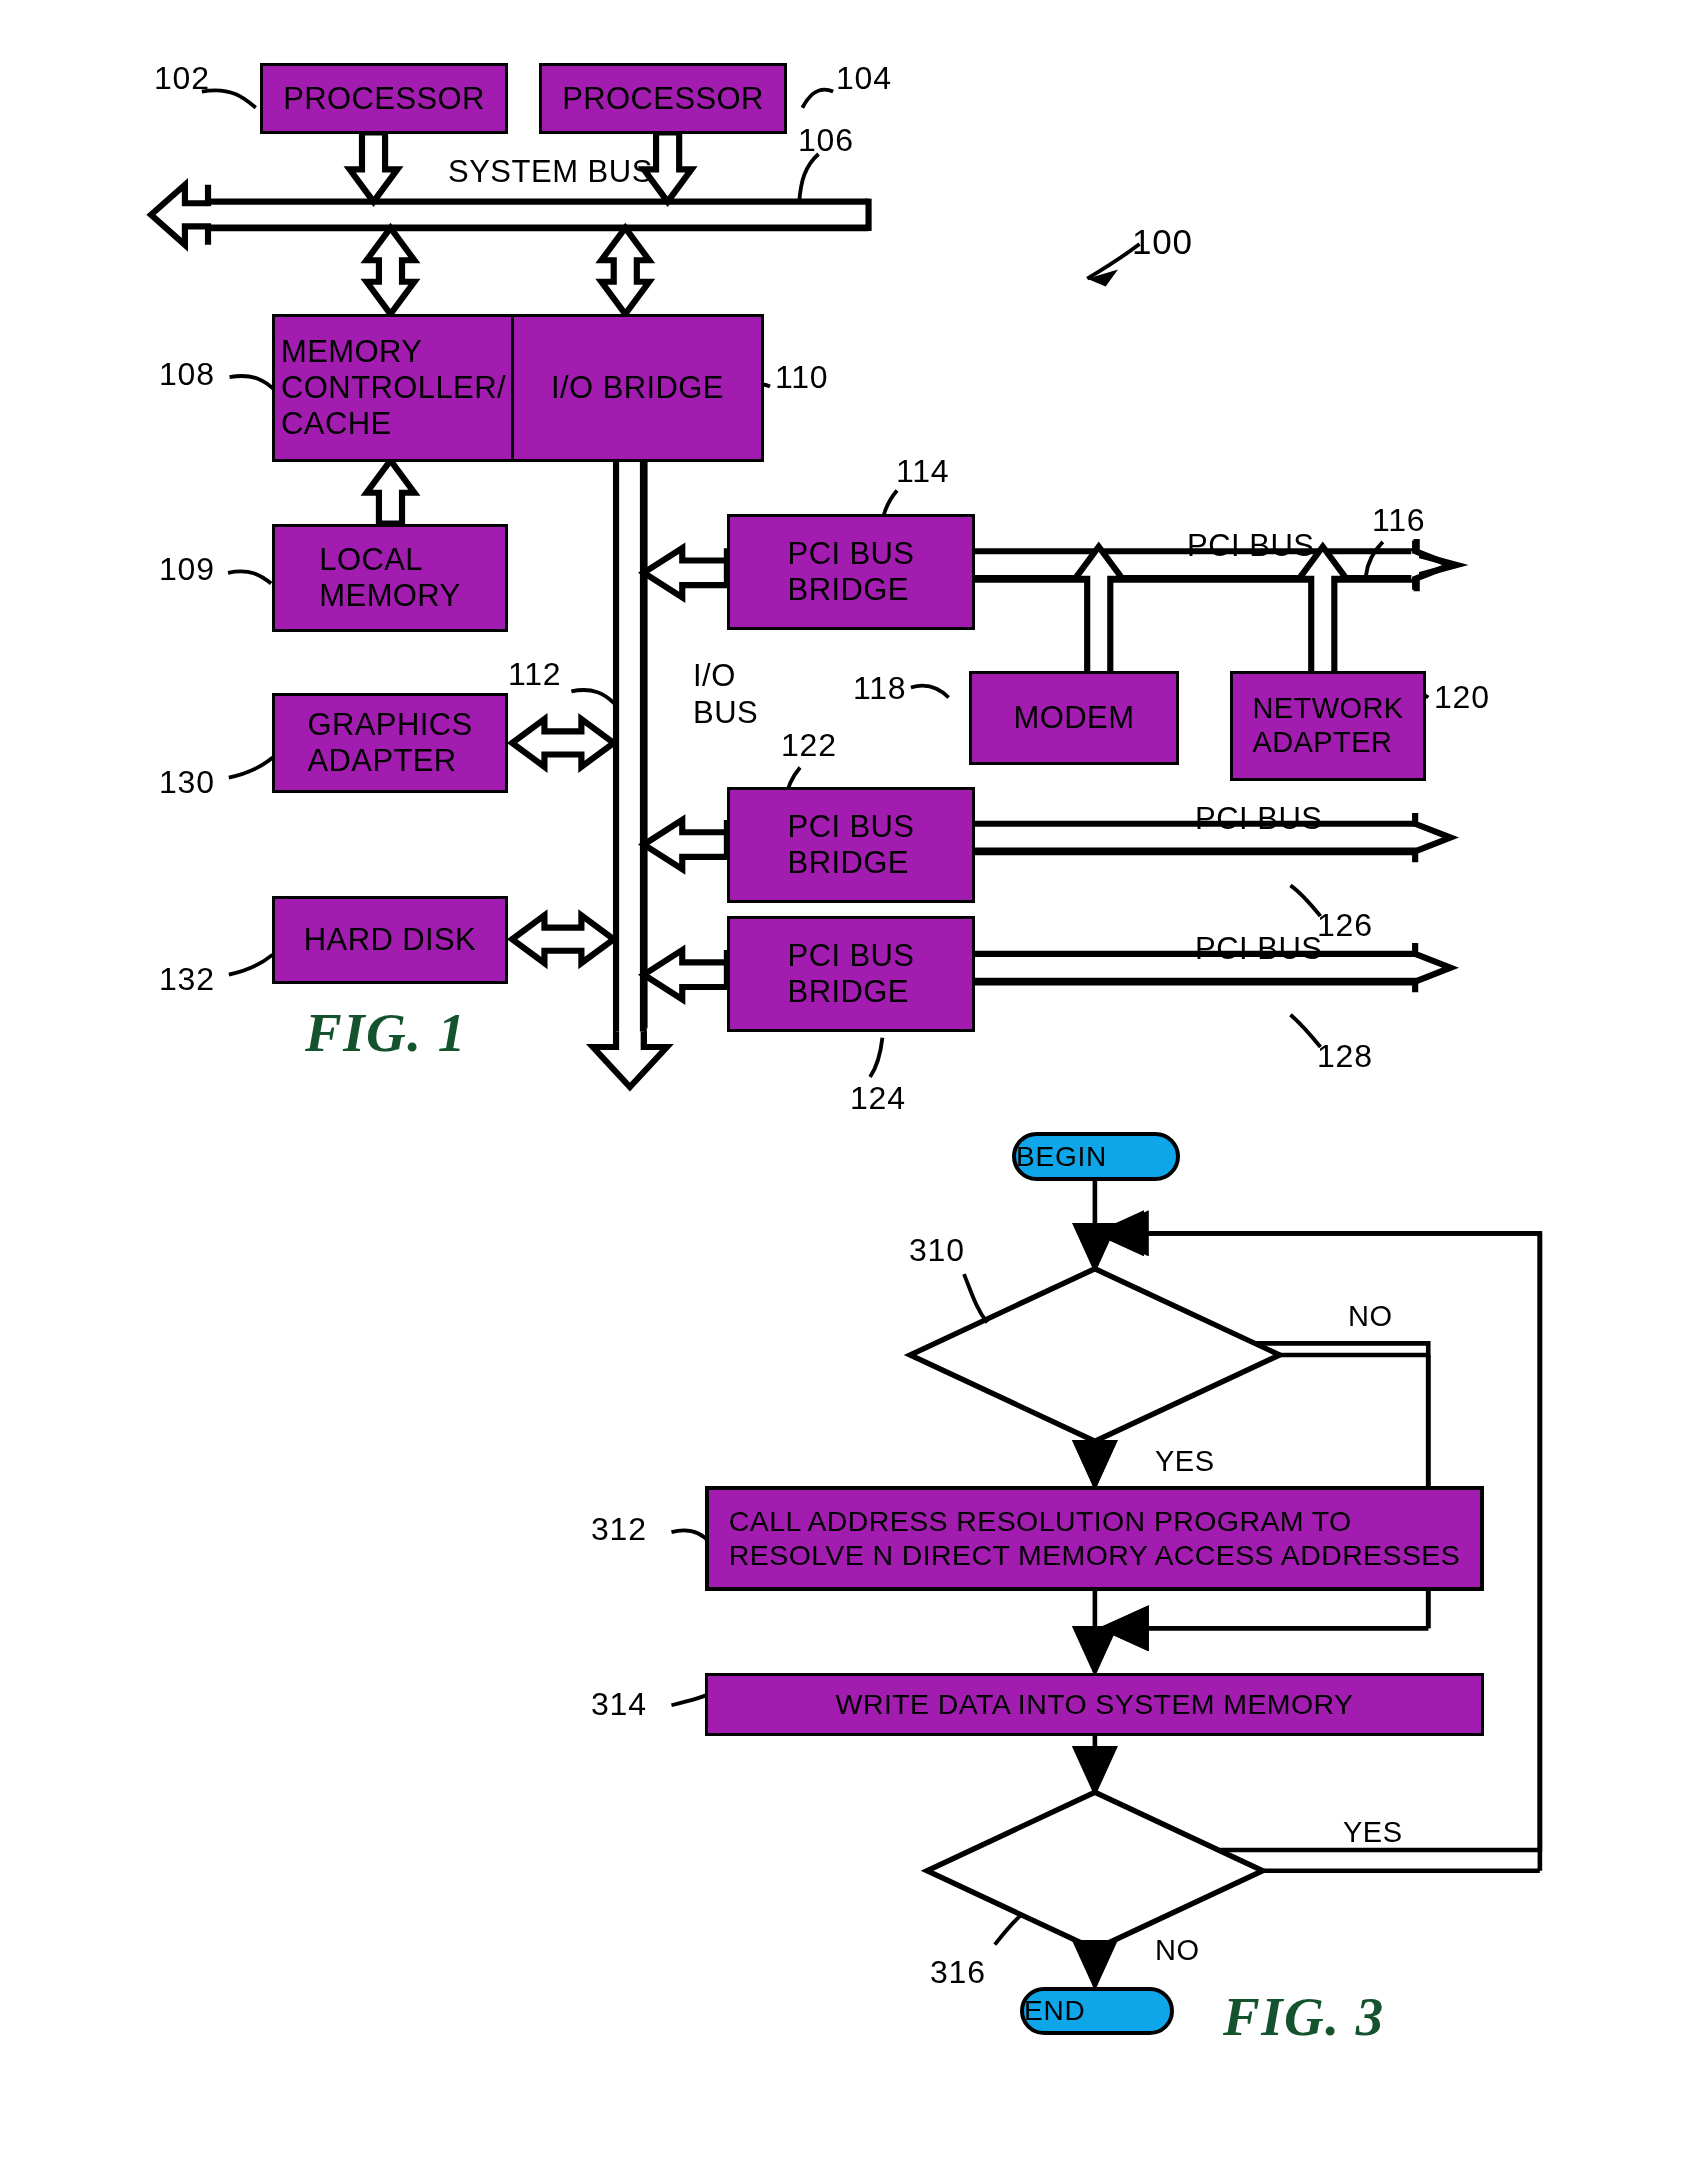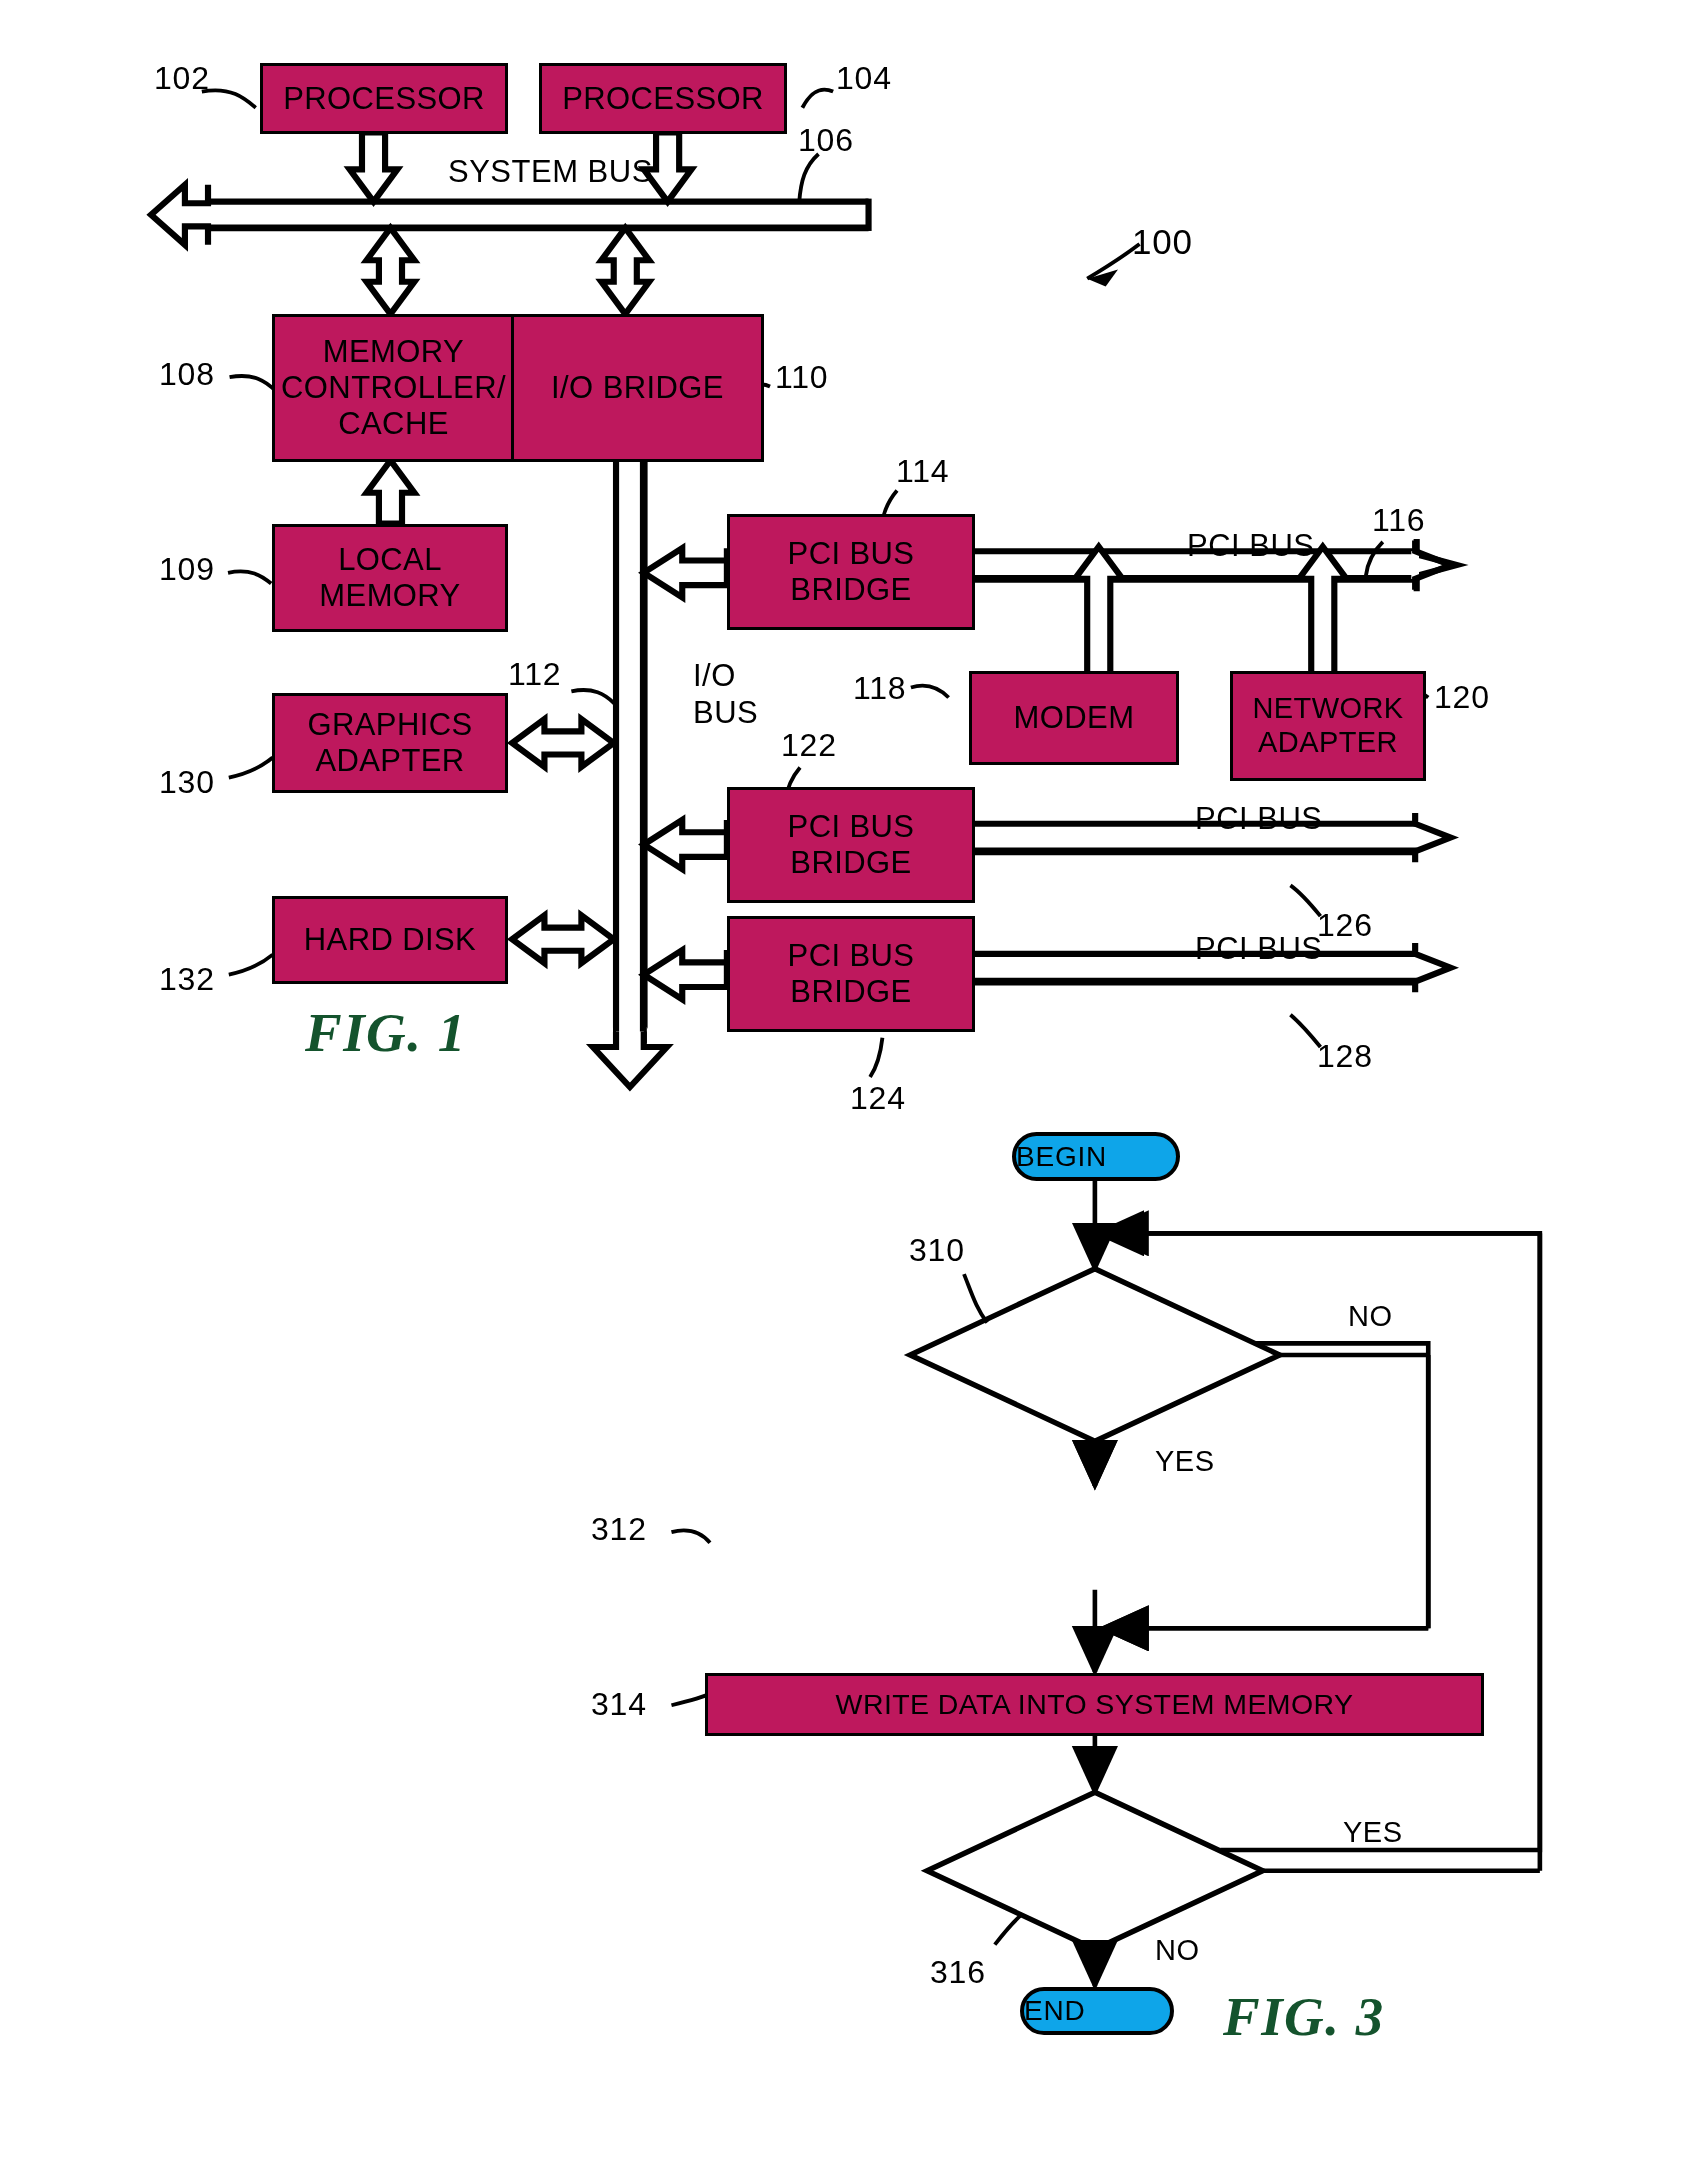--- a/index.html
+++ b/index.html
@@ -19,25 +19,25 @@
   svg.layer {
     position: absolute;
     top: 0;
     left: 0;
     width: 1704px;
     height: 2161px;
   }
   .box {
     position: absolute;
     border: 3.9px solid #000;
-    background: #be185d;
+    background: #a21caf;
     display: flex;
     align-items: center;
     justify-content: center;
-    text-align: center;
+    text-align: left;
     box-sizing: border-box;
     font-family: "Liberation Sans", sans-serif;
     letter-spacing: 0.4px;
     color: #000;
   }
   .box .lbl {
     line-height: 1.16;
     padding: 0 4.6px;
   }
   .refnum {
@@ -342,20 +342,24 @@
   <div class="refnum" style="left:1317px; top:1038px;">128</div>
   <div class="refnum" style="left:1132px; top:222px; font-size:35px;">100</div>
 
   <div class="figlabel" style="left:305px; top:1001px;">FIG. 1</div>
 
   <div class="term" style="left:1012px; top:1132px; width:168px; height:49px;">
     <span>BEGIN</span>
   </div>
 
 
+  <div class="box" style="left:705px; top:1486px; width:779px; height:105px; font-size:28.5px; white-space:pre-line; border-width:4.6px;">
+    <span class="lbl">CALL ADDRESS RESOLUTION PROGRAM TO
+RESOLVE N DIRECT MEMORY ACCESS ADDRESSES</span>
+  </div>
 
   <div class="box" style="left:705px; top:1673px; width:779px; height:63px; font-size:28.5px;">
     <span class="lbl">WRITE DATA INTO SYSTEM MEMORY</span>
   </div>
 
 
   <div class="term" style="left:1020px; top:1987px; width:154px; height:48px;">
     <span>END</span>
   </div>
 

